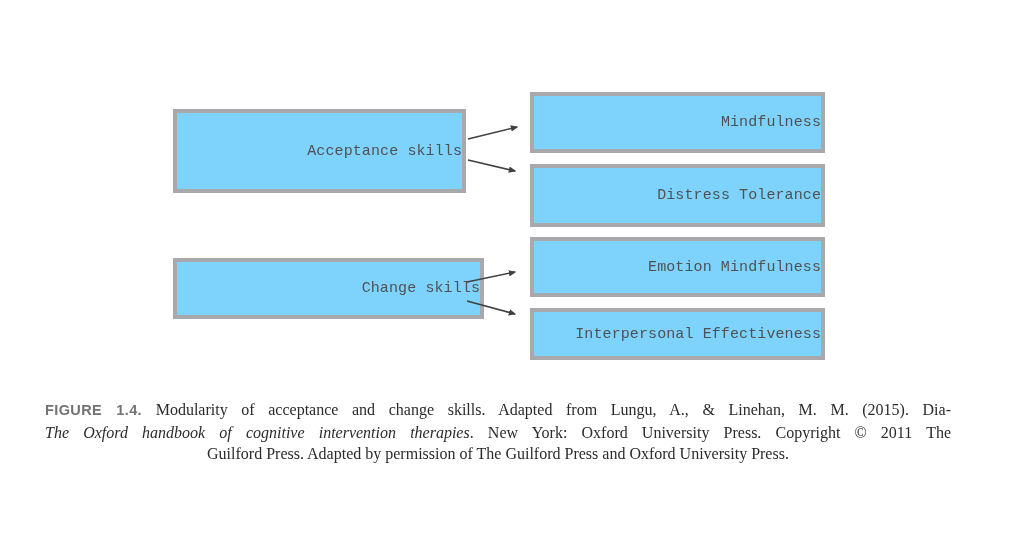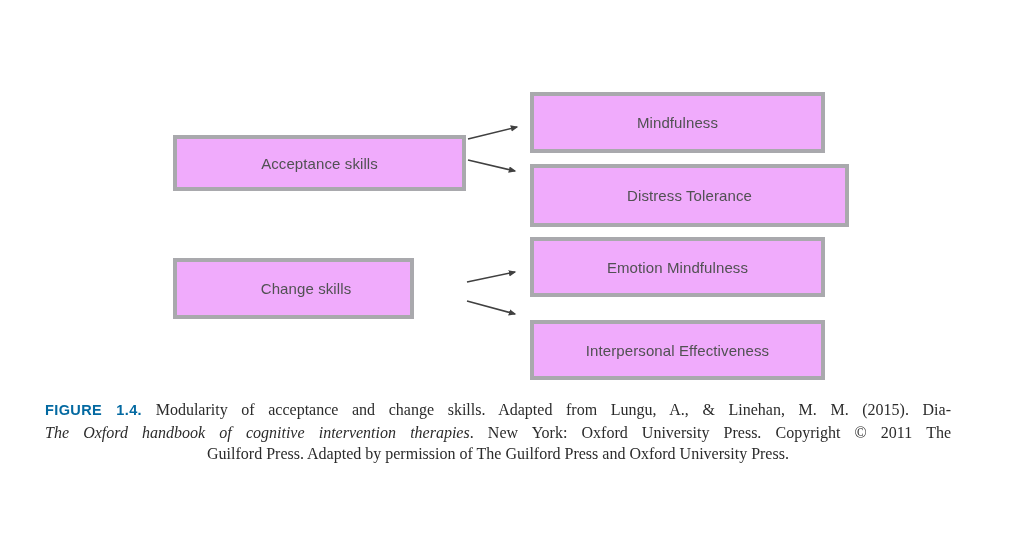--- a/index.html
+++ b/index.html
@@ -8,38 +8,39 @@
     width: 1024px;
     height: 548px;
     background: #ffffff;
     overflow: hidden;
     font-family: "Liberation Sans", sans-serif;
   }
   
   .dbox {
     position: absolute;
     box-sizing: border-box;
-    background: #f0abfc;
+    background: #7dd3fc;
     border: 4px solid #a9a9ad;
     display: flex;
     align-items: center;
-    justify-content: center;
+    justify-content: flex-end;
+    font-family: Liberation Mono, monospace;
   }
   .dbox-label {
     color: #515153;
     font-size: 15px;
     letter-spacing: 0.1px;
     white-space: nowrap;
   }
-  #box-acceptance     { left: 173px; top: 135px; width: 293px; height: 56px; }
-  #box-change         { left: 173px; top: 258px; width: 241px; height: 61px; padding-left: 25px; }
+  #box-acceptance     { left: 173px; top: 109px; width: 293px; height: 84px; }
+  #box-change         { left: 173px; top: 258px; width: 311px; height: 61px; padding-left: 25px; }
   #box-mindfulness    { left: 530px; top:  92px; width: 295px; height: 61px; }
-  #box-distress       { left: 530px; top: 164px; width: 319px; height: 63px; }
+  #box-distress       { left: 530px; top: 164px; width: 295px; height: 63px; }
   #box-emotion        { left: 530px; top: 237px; width: 295px; height: 60px; }
-  #box-interpersonal  { left: 530px; top: 308px; width: 295px; height: 60px; margin-top: 12px; }
+  #box-interpersonal  { left: 530px; top: 308px; width: 295px; height: 52px; }
   
   .arrows {
     position: absolute;
     left: 0; top: 0;
     width: 1024px; height: 548px;
     pointer-events: none;
   }
   
   .caption {
     position: absolute;
@@ -51,21 +52,21 @@
     line-height: 21.7px;
     color: #2b2b2b;
   }
   .cap-line { text-align: center; }
   .cap-line.just { text-align: justify; text-align-last: justify; }
   .cap-label {
     font-family: "Liberation Sans", sans-serif;
     font-weight: bold;
     font-size: 14.5px;
     letter-spacing: 0.4px;
-    color: #0369a1;
+    color: #737373;
     margin-top: 24px;
   }
   .cap-italic { font-style: italic; }
 </style>
 </head>
 <body>
 
 <div class="stage">
 
   <div class="dbox" id="box-acceptance">

